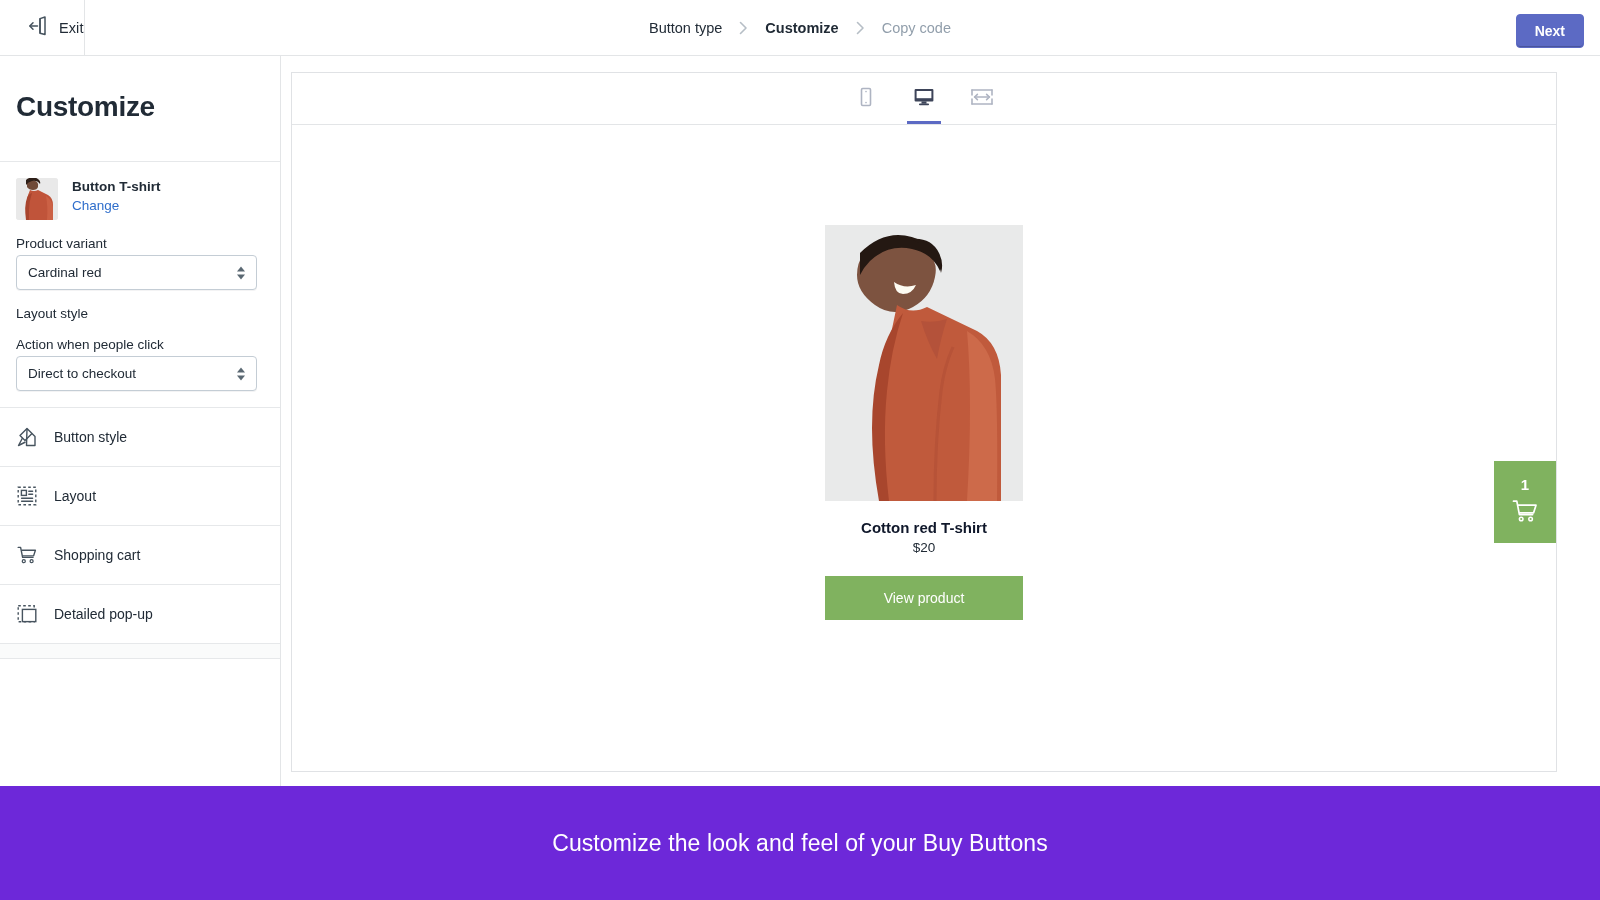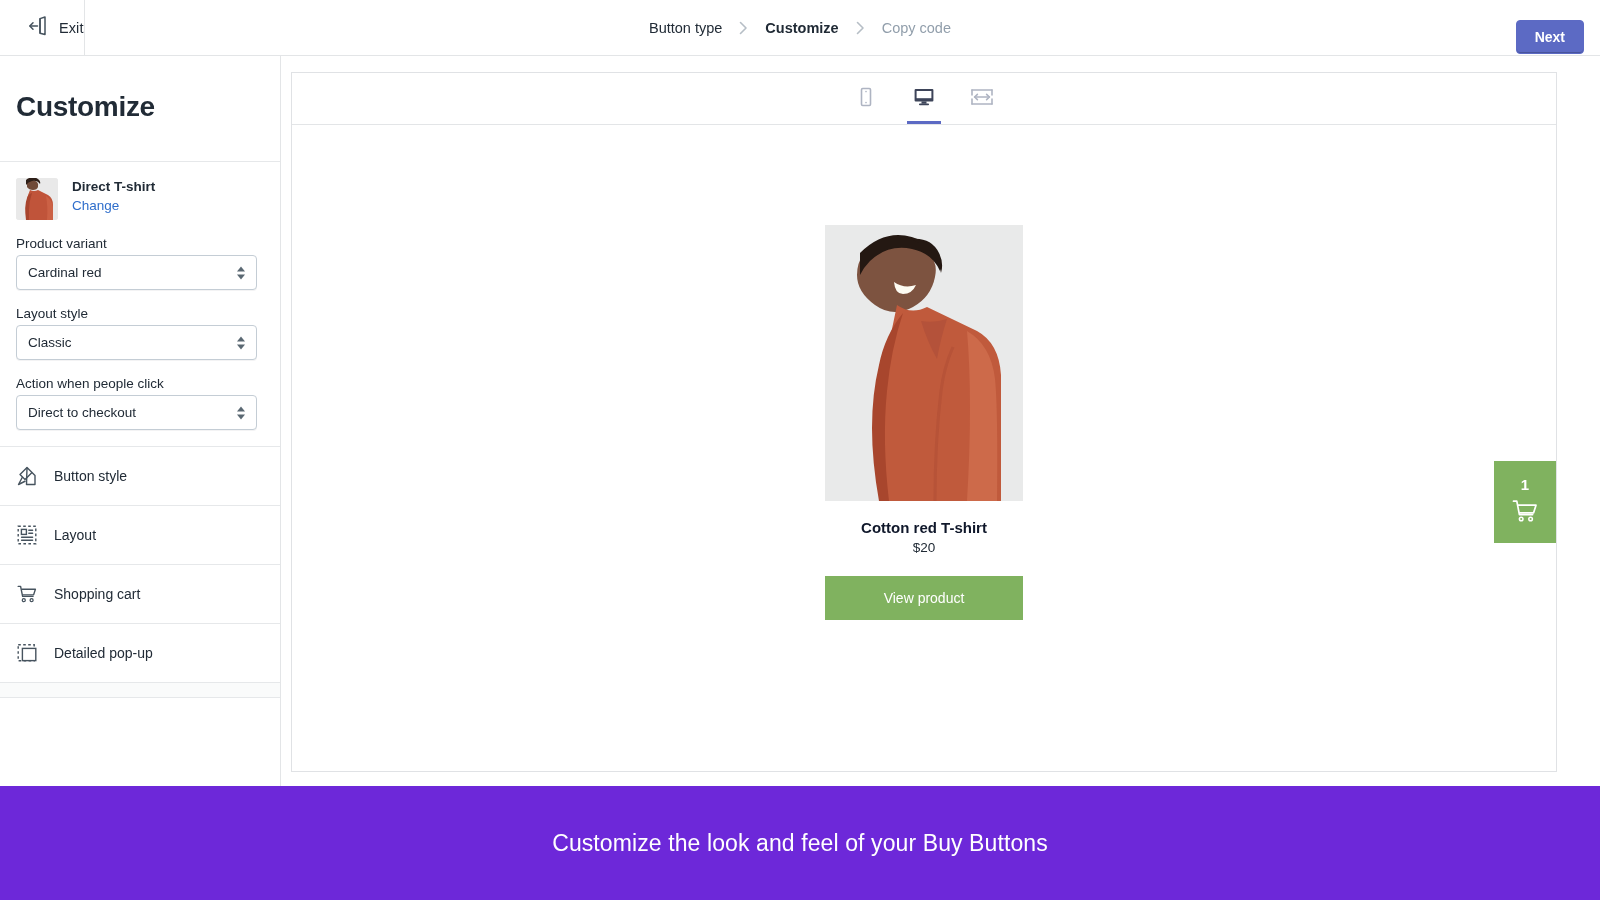--- a/index.html
+++ b/index.html
@@ -62,21 +62,21 @@
   .crumb.active { font-weight: bold; }
   .crumb.dim { color: #919eab; }
   .crumb-sep {
     color: #b6bec6;
     font-size: 13px;
     pointer-events: none;
     display: flex; align-items: center;
   }
   .next-btn {
     position: absolute;
-    right: 16px; top: 20px;
+    right: 16px; top: 14px;
     height: 34px;
     padding: 0 18px;
     background: #5c6ac4;
     border: 1px solid #5c6ac4;
     border-radius: 4px;
     color: #fff;
     font-size: 14px;
     font-weight: bold;
     display: flex;
     align-items: center;
@@ -382,45 +382,38 @@
             <g transform="translate(-3,-2)">
               <path d="M14 6 q5 -4 10 0 q2 2 1 5 q-1 3 -5 3 q-4 0 -6 -3 Z" fill="#6f4a38"></path>
               <path d="M13 4 q6 -5 12 -1 q3 2 2 5 q-3 -4 -8 -3 q-4 1 -6 4 Z" fill="#2e1f18"></path>
               <path d="M17 14 q4 2 8 0 l10 5 q5 3 5 10 v15 H14 q-2 -12 0 -20 q1 -6 3 -10 Z" fill="#c0543a"></path>
               <path d="M19 17 q-3 9 -3 17 l0 10 h-3 q-2 -14 1 -22 q1 -4 5 -5 Z" fill="#a9452e"></path>
               <path d="M33 20 q6 4 7 11 v13 h-6 q1 -14 -1 -24 Z" fill="#cb6145"></path>
             </g>
           </svg>
         </div>
         <div>
-          <div class="product-name">Direct T-shirt</div>
+          <div class="product-name">Button T-shirt</div>
           <div class="change-link">Change</div>
         </div>
       </div>
 
       <div class="field">
         <span class="field-label">Product variant</span>
         <div class="select-wrap">
           <span class="select-value">Cardinal red</span>
           <span class="stepper">
             <span class="arr up"></span>
               <span class="arr dn"></span>
           </span>
         </div>
       </div>
 
       <div class="field">
         <span class="field-label">Layout style</span>
-        <div class="select-wrap">
-          <span class="select-value">Classic</span>
-          <span class="stepper">
-            <span class="arr up"></span>
-              <span class="arr dn"></span>
-          </span>
-        </div>
       </div>
 
       <div class="field">
         <span class="field-label">Action when people click</span>
         <div class="select-wrap">
           <span class="select-value">Direct to checkout</span>
           <span class="stepper">
             <span class="arr up"></span>
               <span class="arr dn"></span>
           </span>

